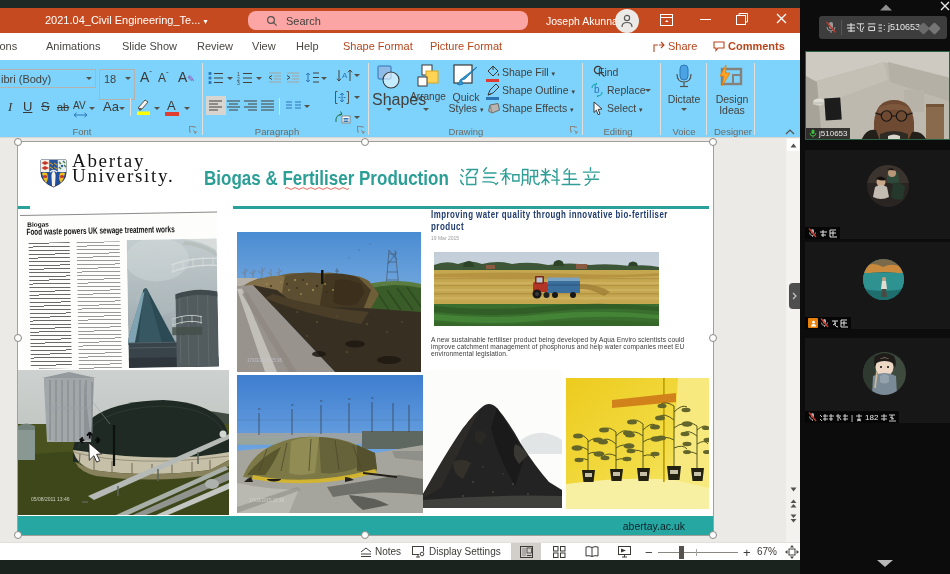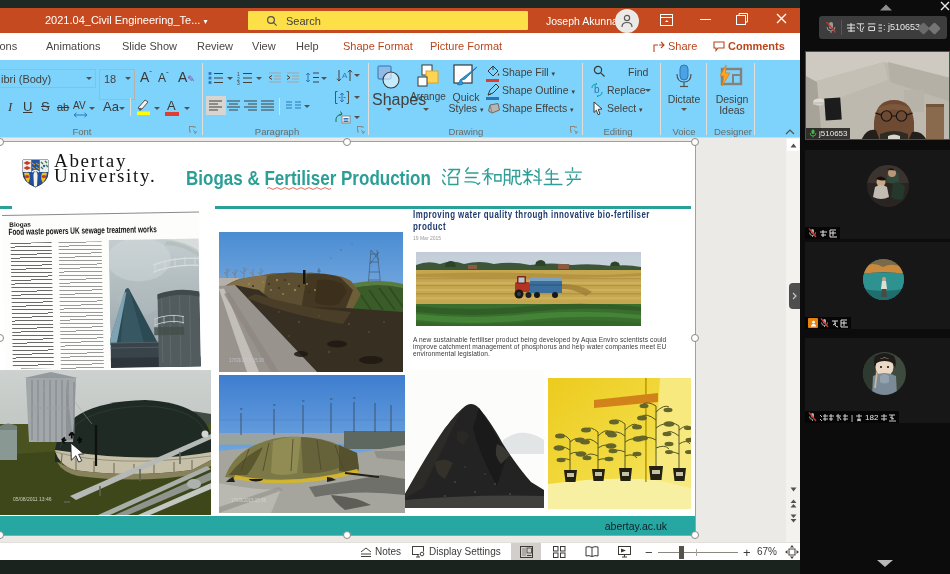--- a/index.html
+++ b/index.html
@@ -7,21 +7,21 @@
 
 #ppt{position:absolute;left:0;top:0;width:800px;height:574px;background:#ECEAE7}
 #topstrip{position:absolute;left:0;top:0;width:800px;height:8px;background:#1e2925}
 #titlebar{position:absolute;left:0;top:8px;width:800px;height:25px;background:#c64a1f;color:#fff;font-size:11px}
 #tabsrow{position:absolute;left:0;top:33px;width:800px;height:27px;background:#fff;font-size:11px;color:#4a4743}
 #ribbon{position:absolute;left:0;top:60px;width:800px;height:78px;background:#7dd3fc;border-bottom:1px solid #d9d5d1}
 #canvas{position:absolute;left:0;top:138px;width:800px;height:404px;background:#ECEAE7}
 #statusbar{position:absolute;left:0;top:542px;width:800px;height:18px;background:#fff;border-top:1px solid #e3e0dc;font-size:10px;color:#3d3a37}
 #bottomstrip{position:absolute;left:0;top:560px;width:800px;height:14px;background:#1b231f}
 
-#slide{position:absolute;left:0;top:4px;width:695px;height:393px;background:#fff;outline:1px solid #a3a09c}
+#slide{position:absolute;left:18px;top:4px;width:695px;height:393px;background:#fff;outline:1px solid #a3a09c}
 .handle{position:absolute;width:8px;height:8px;border-radius:50%;background:#fff;border:1.4px solid #8b8885;z-index:40}
 
 #vscroll{position:absolute;left:786px;top:138px;width:14px;height:404px;background:#f4f2ef}
 
 #sidebar{position:absolute;left:800px;top:0;width:150px;height:574px;background:#0c0c0c;color:#fff}
 .vid{position:absolute;left:5px;width:145px;background:#171717;overflow:hidden}
 .vlabel{position:absolute;left:0;bottom:0;background:rgba(0,0,0,.72);color:#e8e8e8;font-size:8px;display:flex;align-items:center;padding:1px 3px;gap:2px}
 .tealtxt{color:#2b9e96}
 .gi{color:#3b3936}
 .dda{display:inline-block;width:0;height:0;border-left:3px solid transparent;border-right:3px solid transparent;border-top:3.5px solid #55524e;position:absolute}
@@ -40,21 +40,21 @@
         <path d="M0.5 0.5 H7.5 M0.5 0.5 V7.5" stroke="none"></path>
         <path d="M0 0.5 H5 M0.5 0 V5" stroke="#8a8783"></path>
       </symbol>
 </defs>
   </svg>
 <div id="app">
 <div id="ppt">
   <div id="topstrip"></div>
   <div id="titlebar">
     <span class="abs" style="left:45px;top:6px">2021.04_Civil Engineering_Te... <span style="font-size:8px">▾</span></span>
-    <div class="abs" style="left:248px;top:3px;width:280px;height:19px;background:#fde047;border-radius:1px;color:#44413d;display:flex;align-items:center">
+    <div class="abs" style="left:248px;top:3px;width:280px;height:19px;background:#fca5a5;border-radius:8px;color:#44413d;display:flex;align-items:center">
       <svg width="12" height="12" style="margin-left:18px" viewBox="0 0 12 12">
             <circle cx="5" cy="5" r="3.4" fill="none" stroke="#55524e" stroke-width="1.2"></circle>
             <line x1="7.6" y1="7.6" x2="10.6" y2="10.6" stroke="#55524e" stroke-width="1.2"></line>
           </svg>
       <span style="margin-left:8px">Search</span>
     </div>
     <span class="abs" style="left:546px;top:7px;font-size:10.5px">Joseph Akunna</span>
     <div class="abs" style="left:615px;top:1px;width:24px;height:24px;background:#eceae7;border-radius:50%"></div>
     <svg class="abs" style="left:619px;top:4px" width="16" height="18" viewBox="0 0 16 18">
           <circle cx="8" cy="6" r="2.6" fill="none" stroke="#5a5a5a" stroke-width="1.2"></circle>
@@ -242,21 +242,21 @@
     <div class="glabel" style="left:442px;top:66px;width:48px">Drawing</div>
     <svg class="abs dlg" style="left:570px;top:66px">
           <use href="#launch"></use>
         </svg>
     <div class="gdiv" style="left:582px"></div>
 
     <svg class="abs" style="left:593px;top:5px" width="13" height="13" viewBox="0 0 13 13">
           <circle cx="5" cy="5" r="3.6" fill="none" stroke="#3b3936" stroke-width="1.2"></circle>
           <line x1="7.8" y1="7.8" x2="11.5" y2="11.5" stroke="#3b3936" stroke-width="1.2"></line>
         </svg>
-    <span class="rtx" style="left:628px;top:6px">Find</span>
+    <span class="rtx" style="left:598px;top:6px">Find</span>
     <svg class="abs" style="left:590px;top:23px" width="15" height="14" viewBox="0 0 15 14">
           <text x="4" y="10" font-size="10" fill="#2e75b6">b</text>
           <path d="M2 5 q0-4 5-4 l-1.5-1.5 M12 9 q0 4-5 4 l1.5 1.5" fill="none" stroke="#00a0a0"></path>
         </svg>
     <span class="rtx" style="left:607px;top:24px">Replace</span>
         <span class="dda abs" style="left:645px;top:29px"></span>
     <svg class="abs" style="left:592px;top:41px" width="12" height="14" viewBox="0 0 12 14">
           <path d="M2 1 L10 8 L6.2 8.4 L8 13 L6 13.6 L4.4 9.2 L2 11.5 Z" fill="#fff" stroke="#3b3936"></path>
         </svg>
     <span class="rtx" style="left:607px;top:42px">Select <span style="font-size:7px">▾</span></span>

